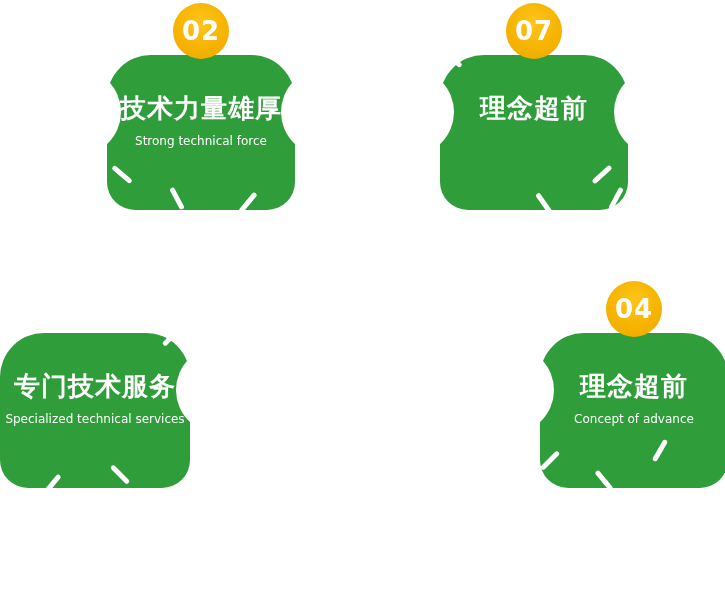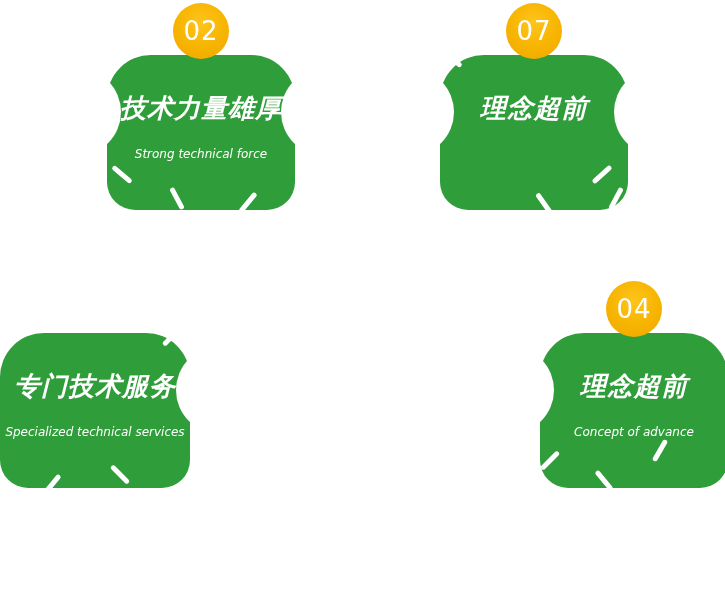--- a/index.html
+++ b/index.html
@@ -36,53 +36,52 @@
     top: 13px;
   }
   .notch-left  { left: -74px; }
   .notch-right { right: -74px; }
 
   .card-text {
     position: absolute;
     top: 38px; left: 0; right: 0;
     text-align: center;
     color: #ffffff;
-    font-style: italic;
   }
   .card-title {
     font-size: 26px;
     font-weight: bold;
     letter-spacing: 1px;
     line-height: 1.2;
     white-space: nowrap;
   }
   .card-subtitle {
     font-size: 12px;
-    margin-top: 23px;
+    margin-top: 10px;
     white-space: nowrap;
   }
 
   
   .badge {
     position: absolute;
     top: -52px;
     left: 50%;
     transform: translateX(-50%);
     width: 56px; height: 56px;
     border-radius: 50%;
     background: radial-gradient(circle at 50% 36%, #ffc41c 0%, #f6b400 55%, #efa600 100%);
     display: flex;
     align-items: center;
     justify-content: center;
     z-index: 3;
   }
   .badge-num {
     color: #ffffff;
     font-size: 26px;
-    font-weight: normal;
+    font-weight: bold;
     letter-spacing: 1px;
   }
 
   
   .dash {
     position: absolute;
     width: 24px; height: 5px;
     background: #ffffff;
     border-radius: 3px;
     z-index: 2;

